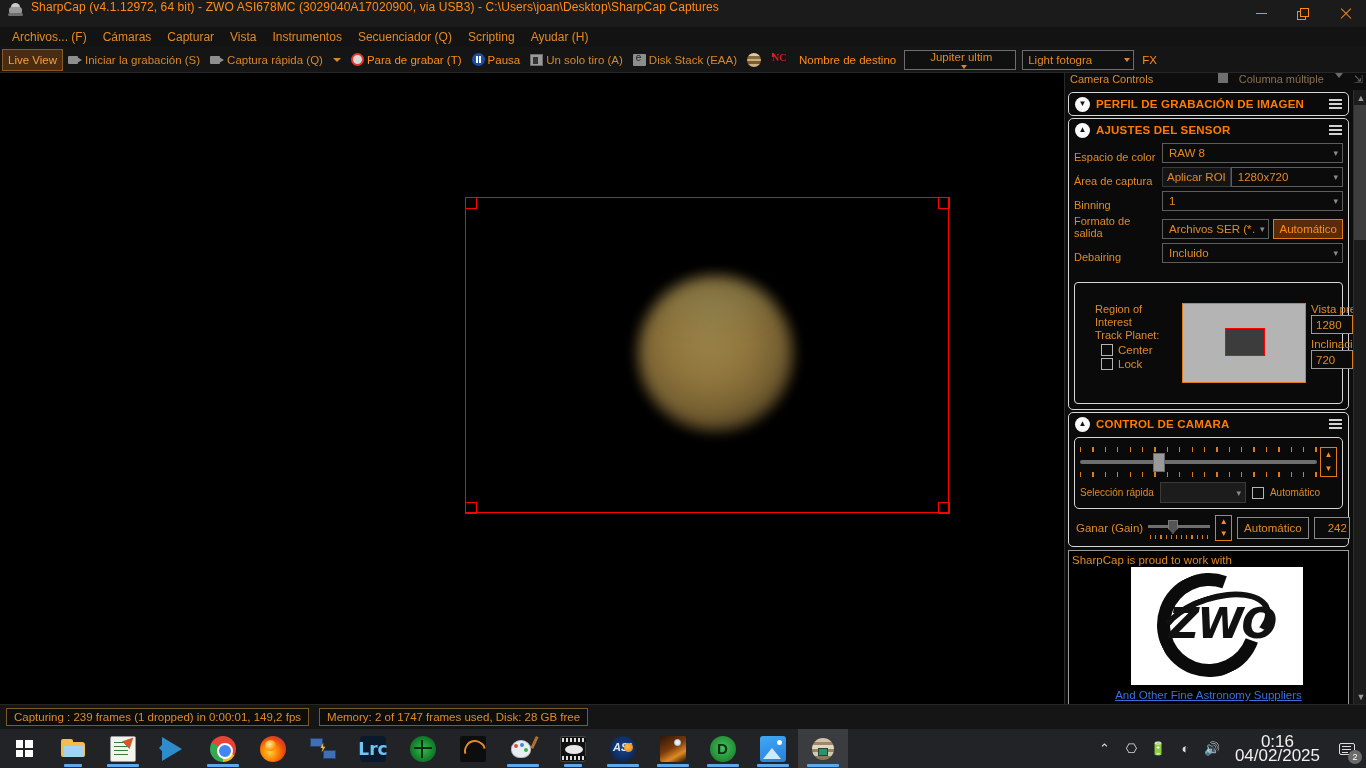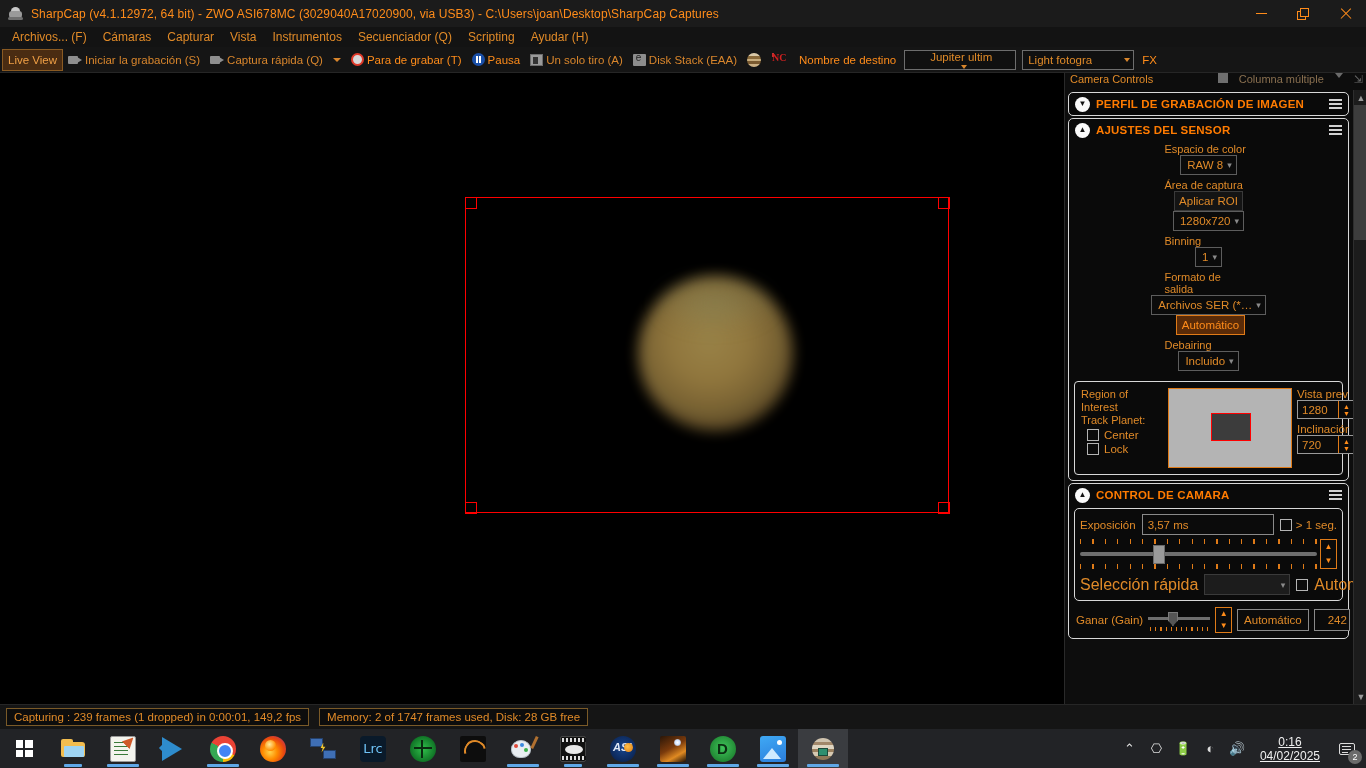--- a/index.html
+++ b/index.html
@@ -13,21 +13,21 @@
   #app {
     position: relative;
     width: 1366px; height: 768px;
     background: #000000;
   }
 
   
   .titlebar {
     position: absolute; top: 0; left: 0; width: 1366px; height: 27px;
     background: #1b1b1b;
-    display: flex; align-items: center;
+    display: flex; 
   }
   .tb-icon {
     width: 20px; height: 20px; margin-left: 6px; margin-right: 5px;
     position: relative; flex: none;
   }
   .tb-icon .cap-body {
     position: absolute; left: 3px; top: 7px; width: 13px; height: 9px;
     background: #9a9a9a; border-radius: 3px 3px 5px 5px;
   }
   .tb-icon .cap-dome {
@@ -191,21 +191,21 @@
   }
   .sec-title {
     color: #ff7b00; font-size: 11.5px; font-weight: bold; letter-spacing: 0.2px;
     flex: 1 1 auto; white-space: nowrap;
   }
   .hamb { width: 13px; height: 10px; position: relative; flex: none; }
   .hamb i { position: absolute; left: 0; width: 13px; height: 1.6px; background: #d2d2d2; }
   .hamb i:nth-child(1){ top: 0; } .hamb i:nth-child(2){ top: 4px; } .hamb i:nth-child(3){ top: 8px; }
 
   .sec-body { padding: 2px 5px 5px 5px; }
-  .row { display: flex; align-items: center; margin-bottom: 4px; flex-direction: column; }
+  .row { display: flex; align-items: flex-end; margin-bottom: 4px; }
   .row .lab {
     color: #e08a28; font-size: 11px; width: 88px; flex: none; line-height: 12px;
   }
   .combo {
     flex: 1 1 auto; height: 20px; background: #0b0b0b; border: 1px solid #5d5d5d;
     display: flex; align-items: center; justify-content: space-between;
     color: #e08a28; font-size: 11.5px; padding: 0 4px 0 6px; overflow: hidden;
   }
   .combo .cv { white-space: nowrap; overflow: hidden; }
   .combo .ch { color: #8a8a8a; font-size: 9px; flex: none; margin-left: 4px; }
@@ -215,22 +215,22 @@
     justify-content: center; padding: 0 5px; flex: none; white-space: nowrap;
   }
   .btn-roi {
     height: 20px; border: 1px solid #3a3a3a; background: #141414;
     color: #e08a28; font-size: 11.5px; display:flex; align-items:center;
     padding: 0 4px; flex: none; white-space: nowrap;
   }
 
   
   .roi-panel {
-    border: 1px solid #d8d8d8; border-radius: 4px; margin-top: 10px;
-    padding: 6px; display: flex; gap: 5px; align-items: flex-start;
+    border: 1px solid #d8d8d8; border-radius: 4px; margin-top: 19px;
+    padding: 20px; display: flex; gap: 5px; align-items: flex-start;
   }
   .roi-left { width: 82px; flex: none; }
   .roi-left .tx { color: #e08a28; font-size: 11px; line-height: 13px; }
   .chk-row { display: flex; align-items: center; gap: 5px; margin-top: 2px; margin-left: 6px; }
   .chk { width: 12px; height: 12px; border: 1px solid #b4b4b4; background: #0b0b0b; flex: none; }
   .chk-row .tx2 { color: #e08a28; font-size: 11.5px; }
   .roi-prev {
     width: 124px; height: 80px; background: #b4b4b4; border: 1px solid #e07b18;
     position: relative; flex: none;
   }
@@ -276,21 +276,21 @@
     position: absolute; left: 31%; top: 6px; width: 12px; height: 19px;
     background: #9a9a9a; border: 1px solid #6a6a6a;
   }
   .vspin {
     width: 17px; height: 30px; border: 1px solid #e07b18; background: #0b0b0b;
     display: flex; flex-direction: column; align-items: center; justify-content: space-around; flex: none;
   }
   .vspin span { color: #ff8c1a; font-size: 8px; line-height: 8px; }
 
   .qs-row { display: flex; align-items: center; gap: 6px; margin-top: 5px; }
-  .qs-lab { color: #e08a28; font-size: 16px; flex: none; }
+  .qs-lab { color: #e08a28; font-size: 10px; flex: none; }
   .qs-combo {
     width: 86px; height: 21px; background: #1c1c1c; border: 1px solid #3a3a3a;
     display: flex; align-items: center; justify-content: flex-end; padding-right: 4px; flex: none;
   }
   .qs-combo .ch { color: #8a8a8a; font-size: 9px; }
 
   .gain-row { display: flex; align-items: center; gap: 5px; margin-top: 6px; padding: 0 2px; }
   .gain-lab { color: #e08a28; font-size: 11.5px; flex: none; }
   .gain-slider { width: 62px; position: relative; height: 22px; flex: none; }
   .gain-track { position: absolute; left:0; top: 8px; width: 100%; height: 3px; background: #6e6e6e; }
@@ -392,21 +392,21 @@
   .ico-firefox::after{ content:''; position:absolute; left:5px; top:4px; width:11px; height:11px; border-radius:50%;
     background: radial-gradient(circle at 40% 40%, #ffeb9a, #ff8c00 70%); }
 
   .ico-net { background: none; }
   .ico-net .m1 { position:absolute; left:0; top:2px; width:13px; height:9px; background:#3f6fb5; border:1px solid #24416c; }
   .ico-net .m2 { position:absolute; right:0; bottom:3px; width:13px; height:9px; background:#3f6fb5; border:1px solid #24416c; }
   .ico-net .bolt { position:absolute; left:10px; top:7px; width:6px; height:10px; background:#f2c62c;
     clip-path: polygon(55% 0, 10% 55%, 45% 55%, 25% 100%, 90% 42%, 52% 42%); }
 
   .ico-lrc { background:#0a1a2a; border-radius:4px; display:flex; align-items:center; justify-content:center; }
-  .ico-lrc span { color:#6fc3f7; font-size:13px; font-weight:normal; font-family:"DejaVu Sans", sans-serif;}
+  .ico-lrc span { color:#6fc3f7; font-size:17px; font-weight:bold; font-family:"DejaVu Sans", sans-serif;}
 
   .ico-pipp { border-radius:50%; background: radial-gradient(circle at 50% 50%, #2fbf4a 0%, #0d6b22 78%, #06410f 100%); }
   .ico-pipp::after{ content:''; position:absolute; left:4px; top:11px; width:18px; height:2px; background:#0a2a10; }
   .ico-pipp::before{ content:''; position:absolute; left:11px; top:4px; width:2px; height:18px; background:#0a2a10; }
 
   .ico-autostak { background:#0d0d0d; border-radius:2px; }
   .ico-autostak::after { content:''; position:absolute; left:4px; top:4px; width:18px; height:18px;
     border: 2.5px solid #e08a28; border-radius: 50%;
     border-right-color: transparent; border-bottom-color: transparent; transform: rotate(30deg); }
 
@@ -442,21 +442,21 @@
   .ico-photos::before{ content:''; position:absolute; right:4px; top:4px; width:5px; height:5px; border-radius:50%; background:#fff;}
 
   .ico-sharpcap { background:none; }
   .ico-sharpcap .pl { position:absolute; left:2px; top:2px; width:22px; height:22px; border-radius:50%;
     background: linear-gradient(#cfc3ae 0 18%, #a2886a 18% 32%, #e0d6c2 32% 48%, #9b8160 48% 62%, #d6c9b2 62% 80%, #8f7857 80% 100%); }
   .ico-sharpcap .chip { position:absolute; left:8px; top:12px; width:10px; height:8px; background:#2f8f6f; border:1px solid #1a4a3a;}
 
   .tk-spacer { flex: 1 1 auto; }
   .tray { display: flex; align-items: center; gap: 10px; padding-right: 6px; color: #e6e6e6; }
   .tray-ico { width: 17px; height: 17px; color: #dcdcdc; font-size: 13px; display:flex; align-items:center; justify-content:center; }
-  .clock { color: #f0f0f0; font-size: 12px; text-align: center; line-height: 14px; padding: 0 4px; text-decoration: underline; }
+  .clock { color: #f0f0f0; font-size: 17px; text-align: center; line-height: 14px; padding: 0 4px; }
   .notif { position: relative; width: 26px; height: 26px; display:flex; align-items:center; justify-content:center; }
   .notif .bub { width:16px; height:12px; border:1.6px solid #dcdcdc; border-radius:2px; position:relative; }
   .notif .bub i { position:absolute; left:2px; width:9px; height:1.3px; background:#dcdcdc; }
   .notif .bub i:nth-child(1){top:2px;} .notif .bub i:nth-child(2){top:5px;} .notif .bub i:nth-child(3){top:8px; width:6px;}
   .notif .cnt { position:absolute; right:-2px; bottom:-2px; width:14px; height:14px; border-radius:50%;
     background:#6b6b6b; color:#fff; font-size:9px; display:flex; align-items:center; justify-content:center; }
 </style>
 </head>
 <body>
 
@@ -688,28 +688,20 @@
             <span class="sec-circ">▲</span>
             <span class="sec-title">CONTROL DE CAMARA</span>
             <span class="hamb">
                 <i></i>
                 <i></i>
                 <i></i>
               </span>
           </div>
           <div class="sec-body">
             <div class="exp-frame">
-              <div class="exp-row">
-                <span class="exp-lab">Exposición</span>
-                <span class="exp-input">3,57 ms</span>
-                <span class="exp-chk">
-                  <span class="chk"></span>
-                  <span class="tx">&gt; 1 seg.</span>
-                </span>
-              </div>
 
               <div class="slider-wrap">
                 <div class="slider-area">
                   <div class="ticks top">
                     <i></i>
                       <i></i>
                       <i></i>
                       <i></i>
                       <i></i>
                       <i></i>
@@ -792,20 +784,29 @@
               <span class="gain-spin">
                 <span>▲</span>
                 <span>▼</span>
               </span>
               <span class="gain-auto">Automático</span>
               <span class="gain-val">242</span>
             </div>
           </div>
         </div>
 
+        <div class="zwo-box">
+          <div class="zwo-cap">SharpCap is proud to work with</div>
+          <div class="zwo-logo">
+            <span class="zwo-ring"></span>
+            <span class="zwo-swoosh"></span>
+            <span class="zwo-txt">ZWO</span>
+          </div>
+          <div class="zwo-link">And Other Fine Astronomy Suppliers</div>
+        </div>
 
       </div>
 
       <div class="rp-sb">
         <div class="sb-arrow">▲</div>
         <div class="sb-thumb"></div>
         <div class="sb-arrow bot">▼</div>
       </div>
     </div>
   </div>

